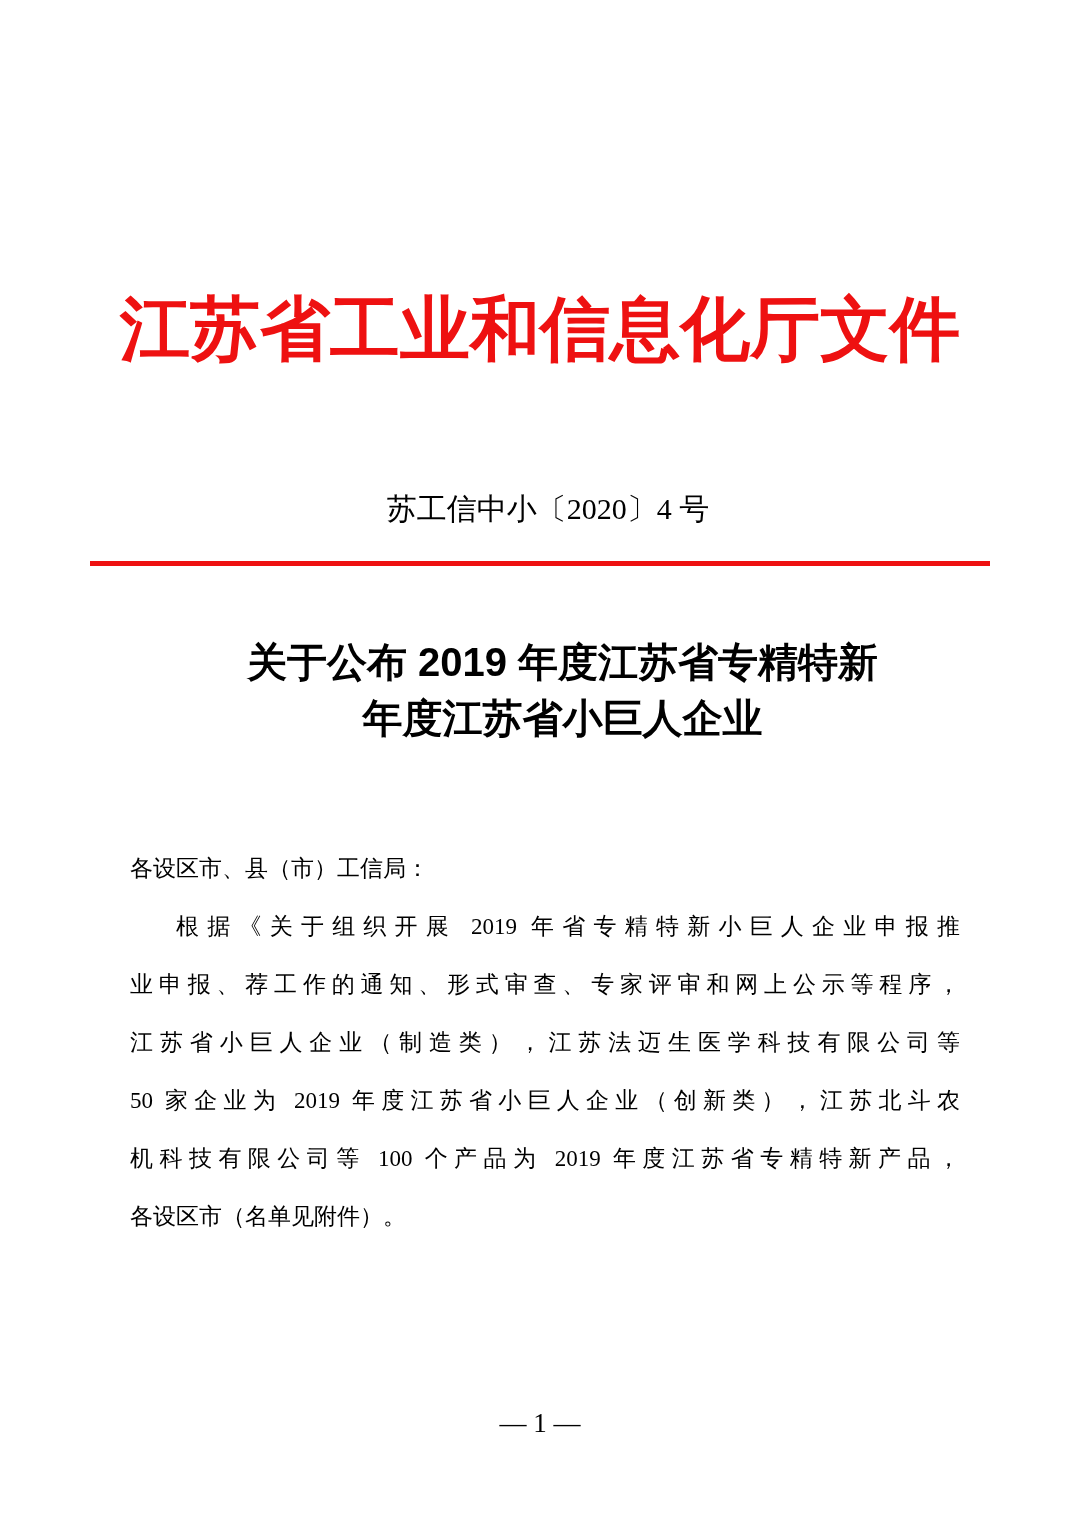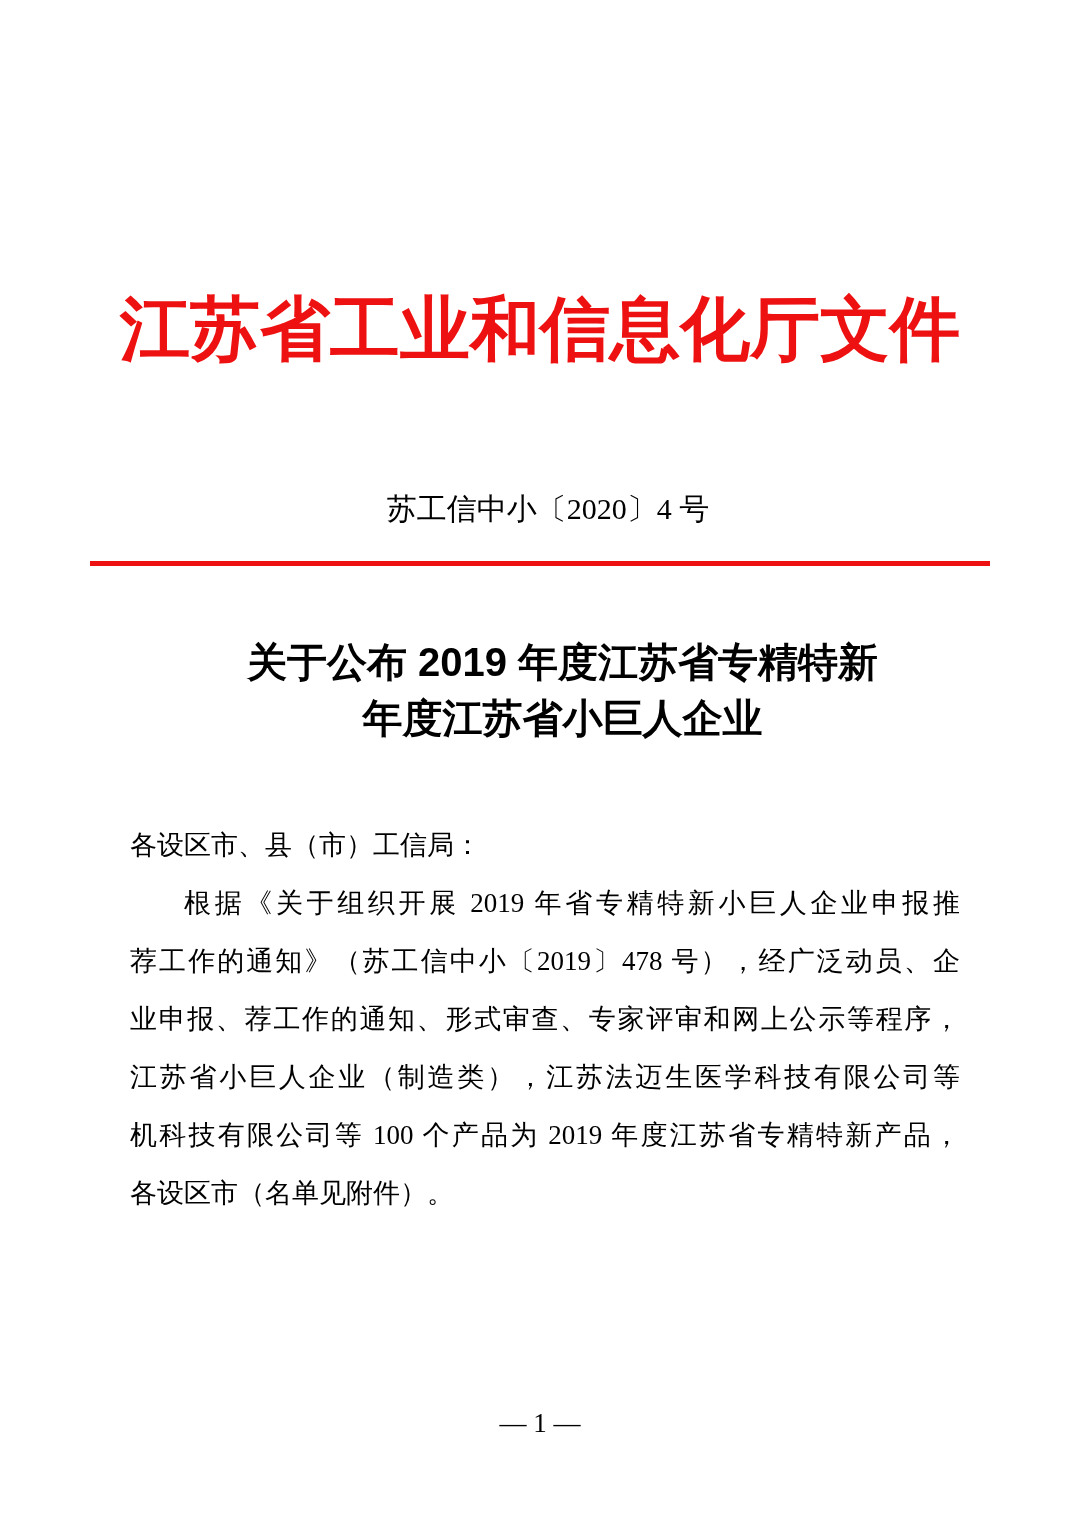--- a/index.html
+++ b/index.html
@@ -60,25 +60,25 @@
     text-align: center;
     font-family: "Liberation Sans", "DejaVu Sans", sans-serif;
     font-weight: bold;
     font-size: 40px;
     line-height: 56px;
     white-space: nowrap;
     padding-left: 45px;
   }
   .body-block {
     position: absolute;
-    top: 800px;
+    top: 824px;
     left: 130px;
     width: 830px;
     font-family: "Liberation Serif", "DejaVu Serif", serif;
-    font-size: 27px;
+    font-size: 23px;
     line-height: 58px;
     color: var(--text-color);
   }
   .body-line {
     width: 100%;
     white-space: nowrap;
   }
   .body-line.fill {
     white-space: normal;
     text-align: justify;
@@ -110,22 +110,22 @@
   <div class="red-line"></div>
 
   <div class="notice-title">
     <div>关于公布 2019 年度江苏省专精特新</div>
     <div>年度江苏省小巨人企业</div>
   </div>
 
   <div class="body-block">
     <div class="body-line">各设区市、县（市）工信局：</div>
     <div class="body-line fill indent">根据《关于组织开展 2019 年省专精特新小巨人企业申报推</div>
-    <div class="body-line fill">荐工作的通知》（苏工信中小〔2019〕478 号），经广泛动员、企</div>
     <div class="body-line fill">业申报、荐工作的通知、形式审查、专家评审和网上公示等程序，</div>
     <div class="body-line fill">江苏省小巨人企业（制造类），江苏法迈生医学科技有限公司等</div>
+    <div class="body-line fill">50 家企业为 2019 年度江苏省小巨人企业（创新类），江苏北斗农</div>
     <div class="body-line fill">机科技有限公司等 100 个产品为 2019 年度江苏省专精特新产品，</div>
     <div class="body-line">各设区市（名单见附件）。</div>
   </div>
 
   <div class="page-number">— 1 —</div>
 
 </div>
 
 </body></html>

